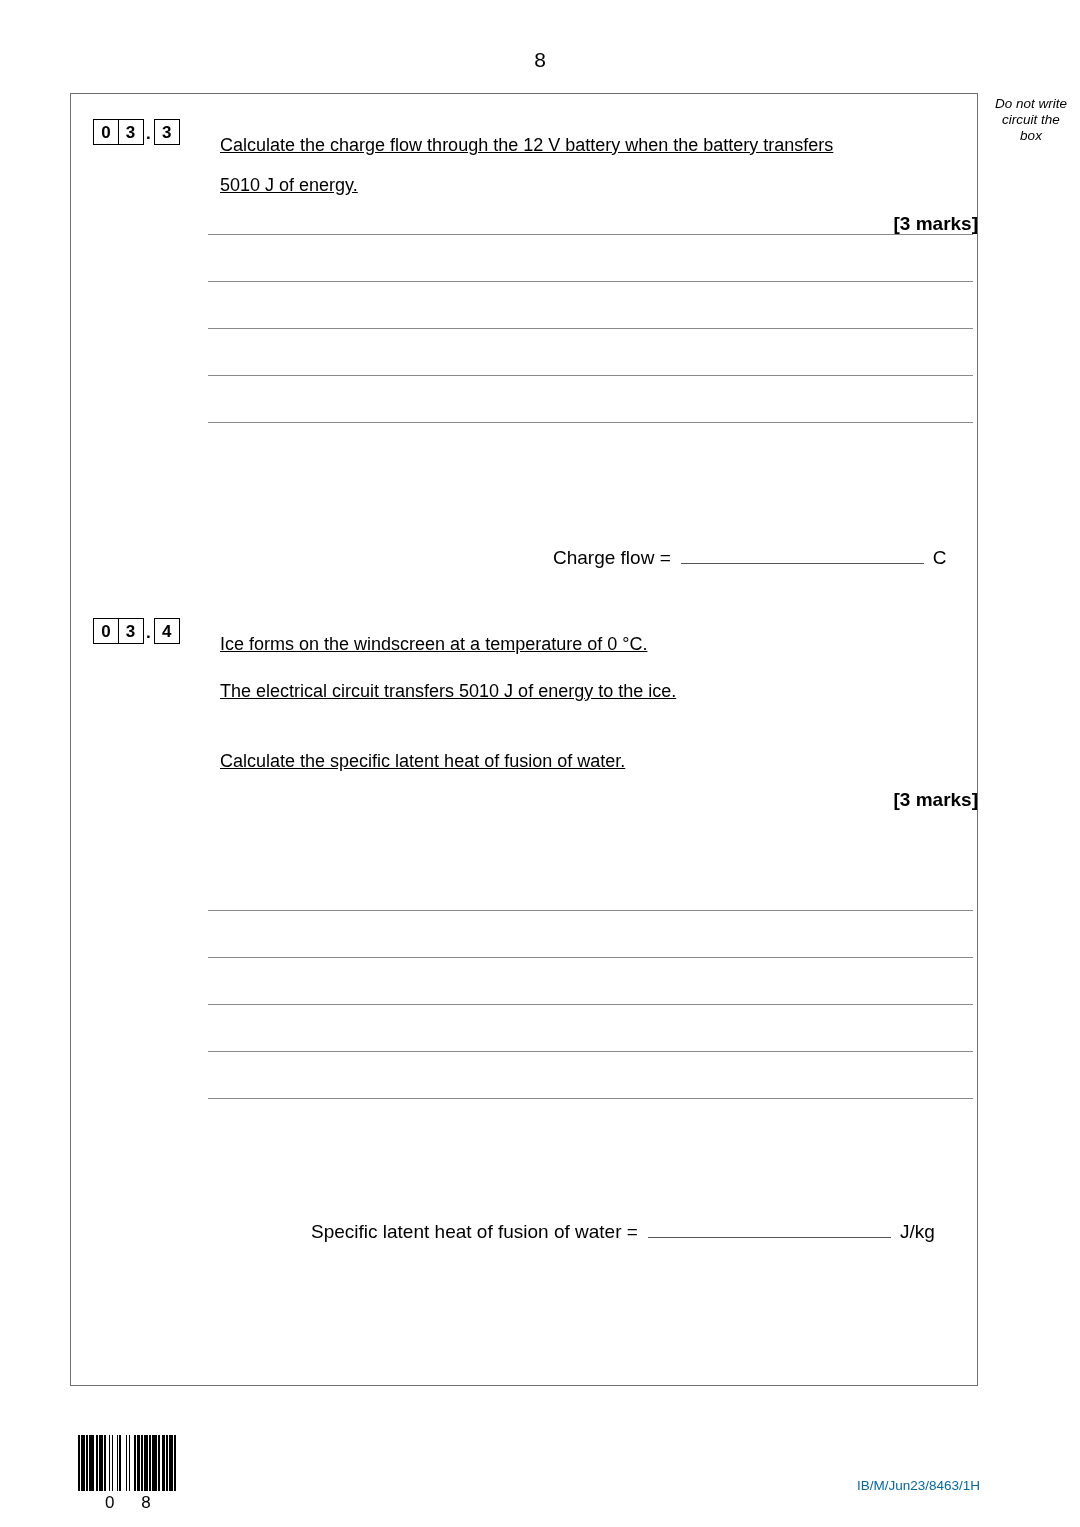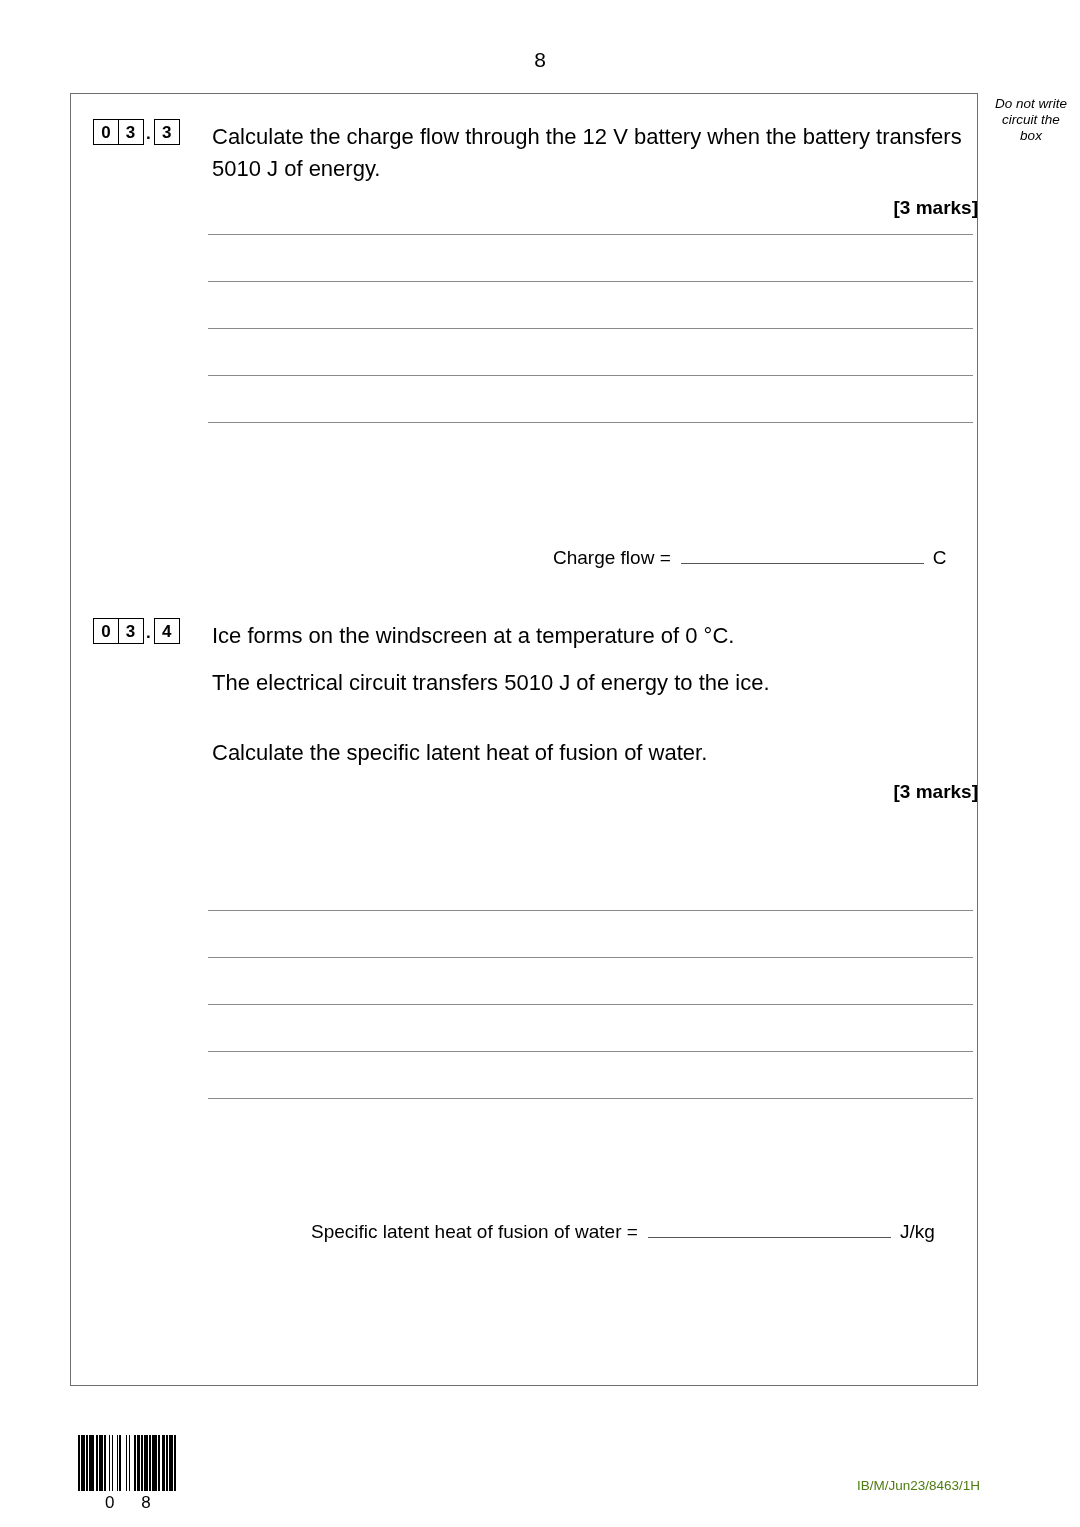--- a/index.html
+++ b/index.html
@@ -93,23 +93,24 @@
   }
 
   
   .q-body {
     position: absolute;
     left: 137px;
     top: 0;
     width: 770px;
   }
   .q-body p {
-    margin: 4px;
-    font-size: 22px;
+    margin: 12px;
+    font-size: 18px;
     line-height: 28px;
+    text-decoration: underline;
   }
   .q-body p.gap-sm { margin-top: 19px; }
   .q-body p.gap-lg { margin-top: 42px; }
 
   .marks {
     font-size: 19px;
     font-weight: bold;
     text-align: right;
     padding-right: 0px;
   }
@@ -169,21 +170,21 @@
     font-size: 17px;
     letter-spacing: 11px;
     padding-left: 27px;
     margin-top: 2px;
   }
   .doc-ref {
     position: absolute;
     right: 100px;
     top: 1478px;
     font-size: 13.5px;
-    color: #4d7c0f;
+    color: #0369a1;
   }
 </style>
 </head>
 <body>
 
 <div class="page-number">8</div>
 
 <div class="margin-note">
   <div>Do not write</div>
   <div>circuit the</div>

